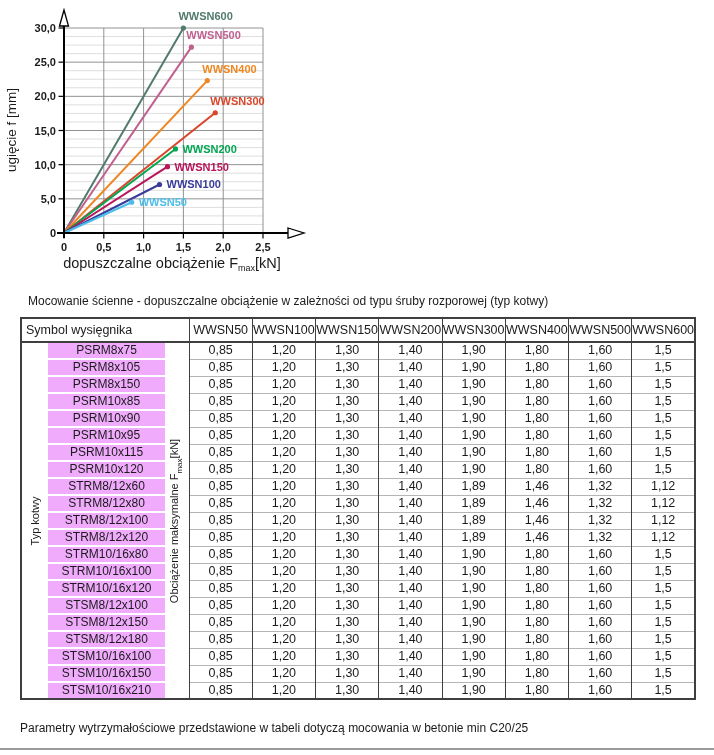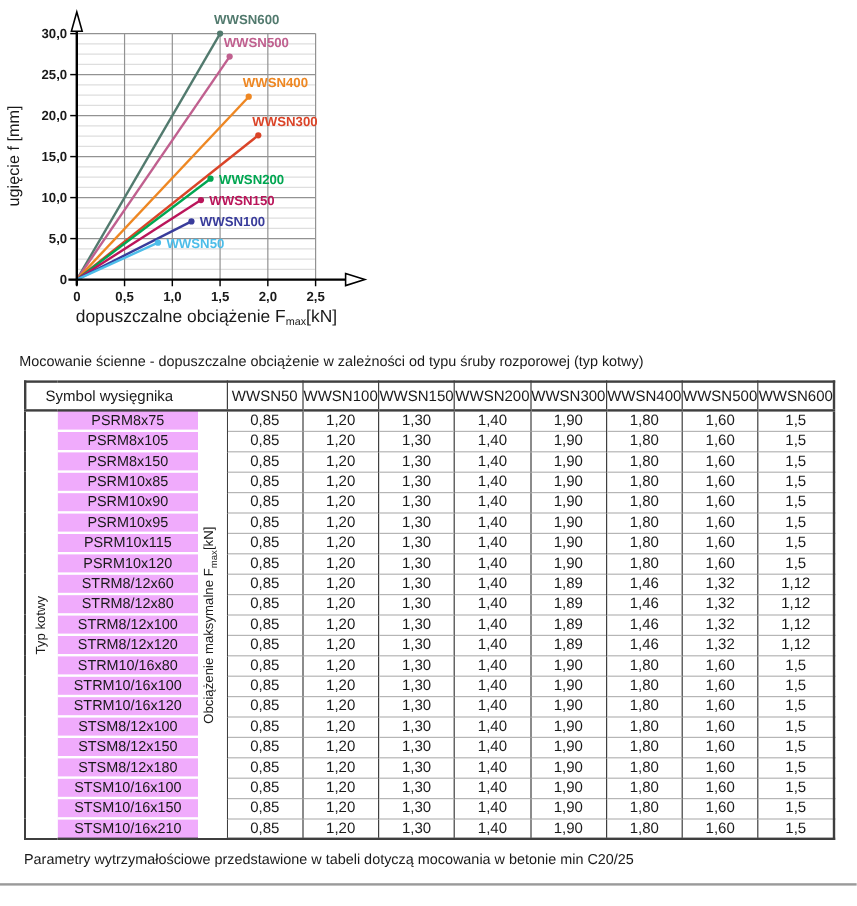--- a/index.html
+++ b/index.html
@@ -1,32 +1,32 @@
 <!DOCTYPE html>
 <html><head>
 <meta charset="utf-8">
 <style>
   html,body{margin:0;padding:0;}
   body{
     width:714px;height:755px;background:#ffffff;overflow:hidden;
     font-family:"Liberation Sans", sans-serif;color:#1a1a1a;position:relative;
   }
   .chart-wrap{width:340px;height:288px;margin:0;}
-  .caption{margin:6px 0 9px 16px;font-size:12px;color:#1a1a1a;}
-  .footer-note{margin:9px 0 0 20px;font-size:12px;color:#1a1a1a;}
+  .caption{margin:6px 0 9px 28px;font-size:12px;color:#1a1a1a;}
+  .footer-note{margin:21px 0 0 20px;font-size:12px;color:#1a1a1a;}
   .bottom-rule{width:714px;height:2px;background:#9a9a9a;margin-top:13px;}
   table.load{
     border-collapse:collapse;table-layout:fixed;width:676px;margin-left:20px;
     border:2px solid #3f3f3f;font-size:12.5px;
   }
   table.load th{
     font-weight:normal;font-size:12.5px;height:22px;padding:0;text-align:center;
     border-left:1px solid #3f3f3f;border-bottom:2px solid #3f3f3f;background:#fff;
   }
-  table.load th.sym-head{text-align:left;padding-left:16px;border-left:none;}
+  table.load th.sym-head{text-align:left;padding-left:4px;border-left:none;}
   table.load td{padding:0;height:15px;line-height:15px;}
   table.load td.val{
     text-align:center;font-size:12.5px;
     border-left:1px solid #3f3f3f;border-top:1px solid #b5b5b5;
   }
   table.load td.sym{
     background:#f0abfc;text-align:center;font-size:12px;
     border-top:2px solid #ffffff;
   }
   table.load td.typ-col, table.load td.obc-col{position:relative;background:#fff;}

